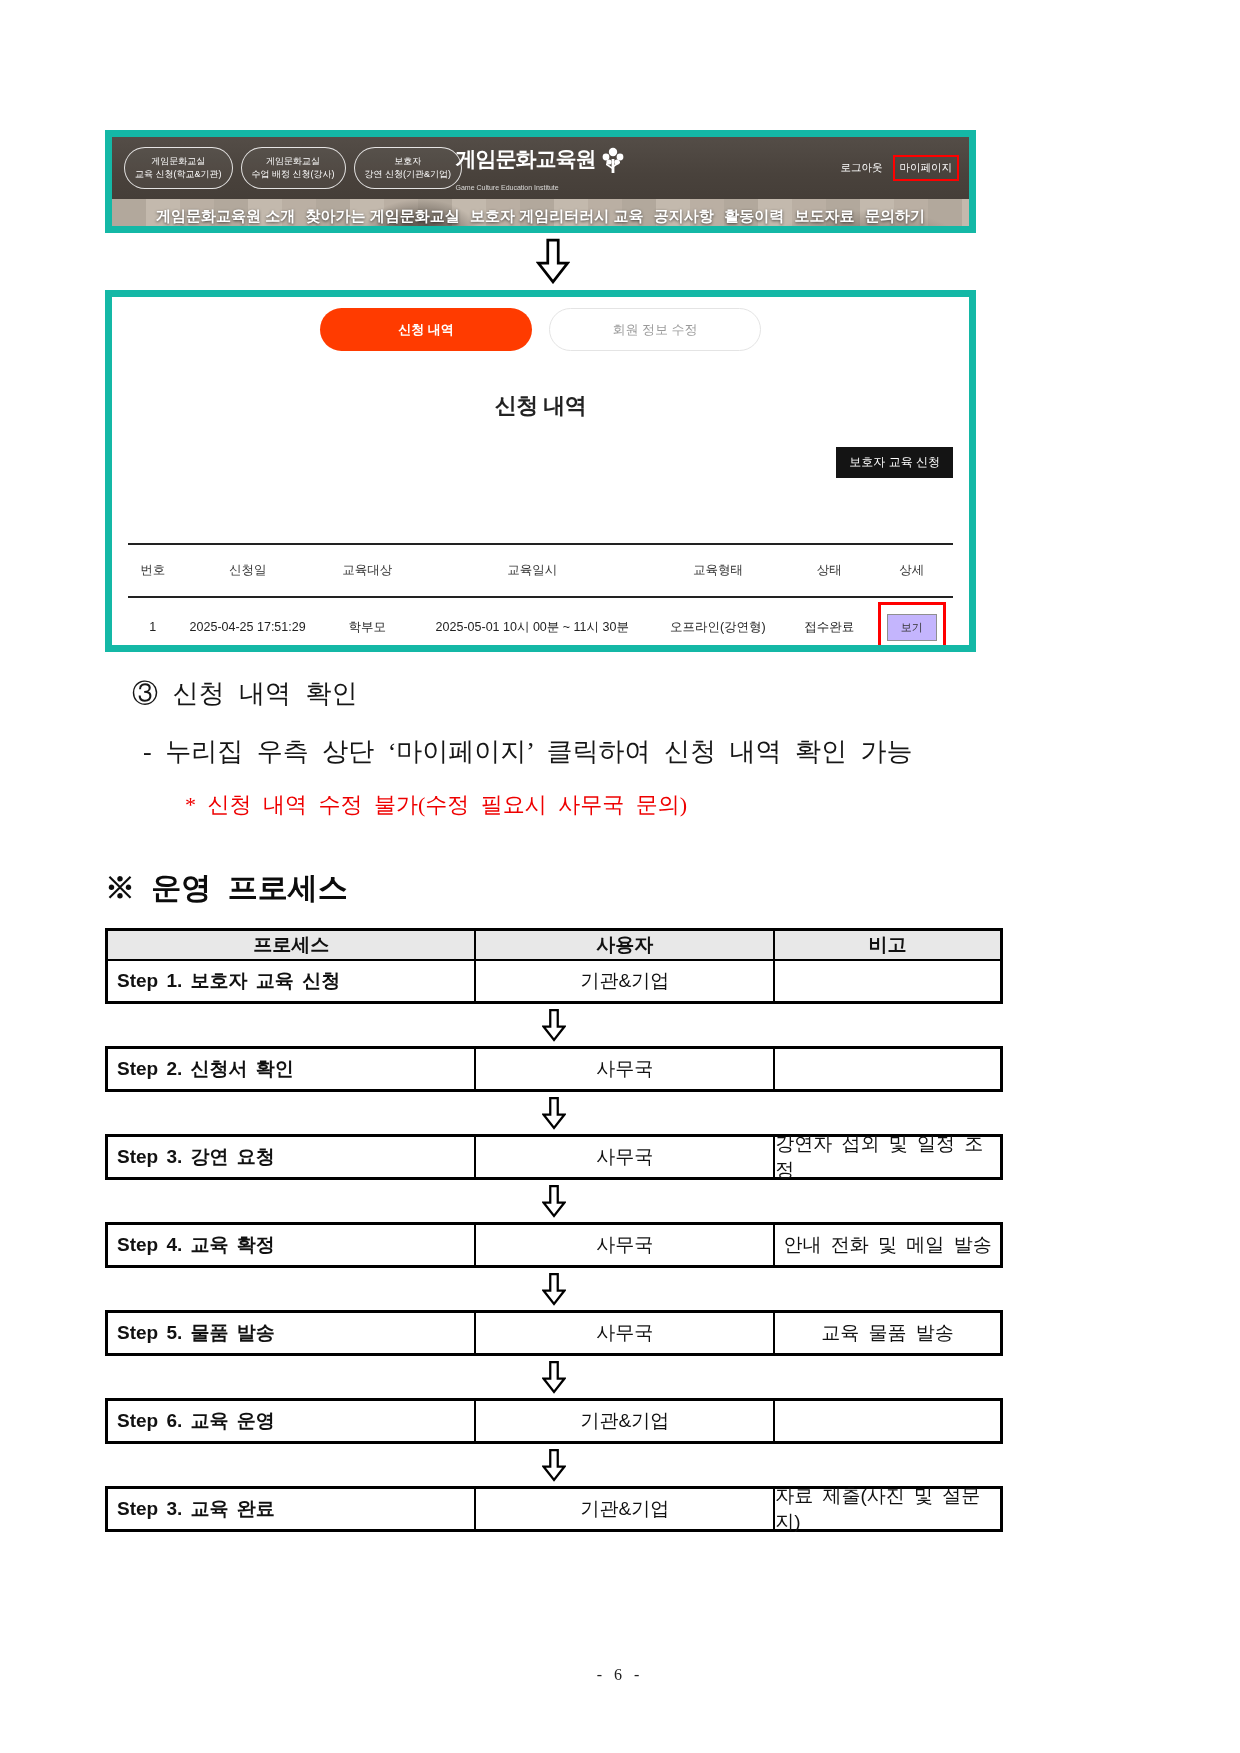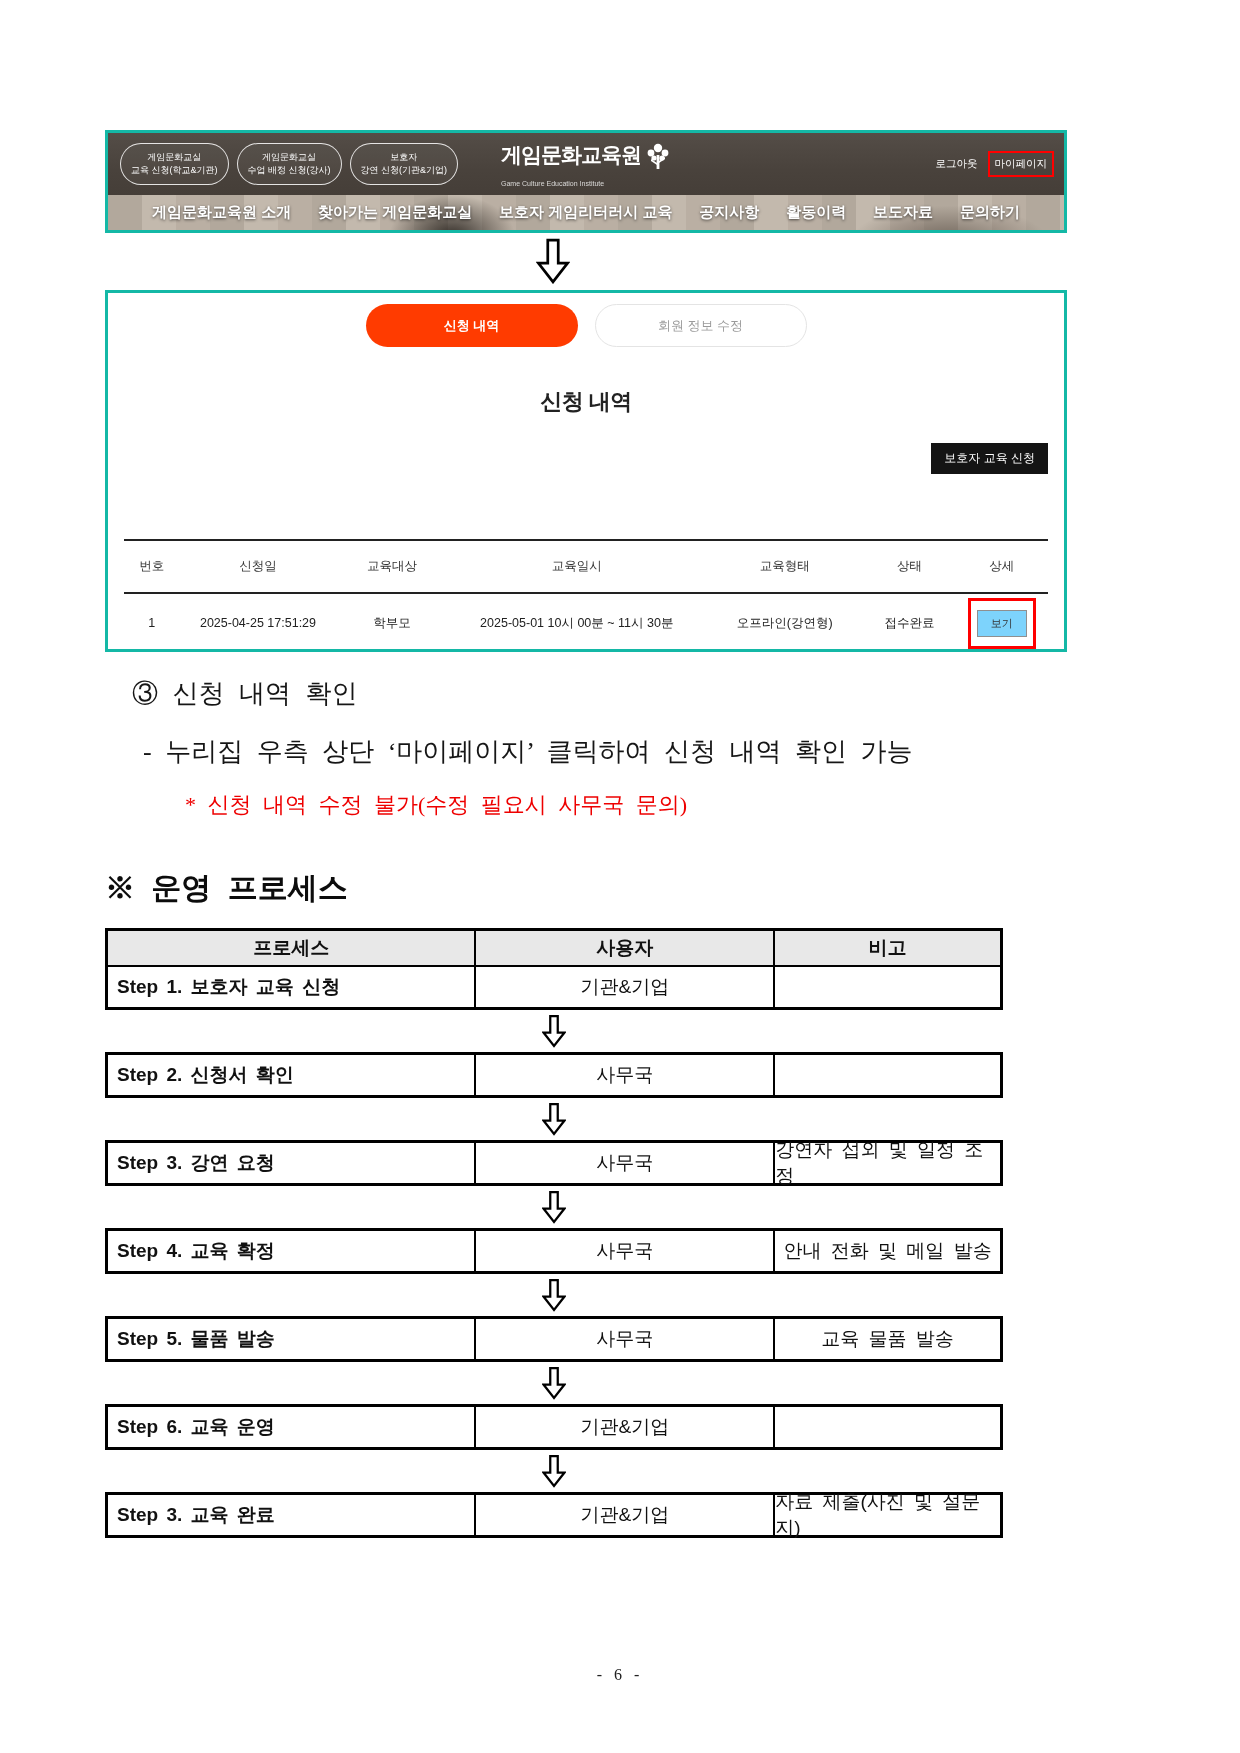--- a/index.html
+++ b/index.html
@@ -5,21 +5,21 @@
   * { margin:0; padding:0; box-sizing:border-box; }
   html,body { background:#ffffff; }
   body {
     width:1240px; height:1753px; position:relative;
     font-family:"Liberation Sans", sans-serif;
     color:#191919;
   }
   .abs { position:absolute; }
 
   
-  .shot { position:absolute; left:105px; width:962px; border:3px solid #14b8a6; background:#fff; overflow:hidden; }
+  .shot { position:absolute; left:105px; width:871px; border:7px solid #14b8a6; background:#fff; overflow:hidden; }
 
   
   .shot-header { top:130px; height:103px; }
   .site-top {
     height:62px; display:flex; align-items:center;
     background:linear-gradient(180deg,#544d47 0%,#49423c 60%,#453e38 100%);
     padding:0 12px; position:relative;
   }
   .pills { display:flex; gap:8px; }
   .pill {
@@ -63,40 +63,40 @@
     position:absolute; right:16px; top:150px; background:#141414; color:#fff; border:none;
     font-size:12px; padding:7px 13px; font-family:inherit; cursor:pointer;
   }
   .grid { position:absolute; left:16px; right:16px; top:246px; }
   .grid-header { display:flex; border-top:2px solid #222; border-bottom:2px solid #222; height:55px; align-items:center; }
   .grid-row { display:flex; height:58px; align-items:center; }
   .gcell { text-align:center; font-size:12.5px; color:#222; white-space:nowrap; overflow:visible; }
   .grid-header .gcell { color:#333; }
   .c0{width:6%;} .c1{width:17%;} .c2{width:12%;} .c3{width:28%;} .c4{width:17%;} .c5{width:10%;} .c6{width:10%;}
   .red-frame { display:inline-block; border:3px solid #ff0000; padding:9px 6px; }
-  .view-btn { background:#7dd3fc; border:1px solid #8f8f8f; font-size:11px; color:#333; padding:5px 13px; font-family:inherit; cursor:pointer; }
+  .view-btn { background:#c4b5fd; border:1px solid #8f8f8f; font-size:11px; color:#333; padding:5px 13px; font-family:inherit; cursor:pointer; }
 
   
   .doc-line { position:absolute; font-family:"Liberation Serif", serif; color:#161616; white-space:nowrap; }
   .line-item { left:132px; top:676px; font-size:26px; word-spacing:8px; }
   .line-bullet { left:143px; top:734px; font-size:26px; word-spacing:7px; }
   .line-note { left:185px; top:790px; font-size:22px; color:#ee0000; word-spacing:6px; }
 
   
   .process-section { position:absolute; left:105px; top:868px; width:898px; }
   .process-heading { font-size:30px; font-weight:bold; color:#0c0c0c; letter-spacing:0; word-spacing:8px; height:44px; margin-bottom:16px; }
   .pbox { border:3px solid #000; background:#fff; }
   .prow { display:flex; }
   .prow + .prow { border-top:2px solid #000; }
   .pcell { display:flex; align-items:center; height:40px; font-size:19px; color:#111; }
   .pc1 { width:41.3%; border-right:2px solid #000; }
   .pc2 { width:33.5%; border-right:2px solid #000; justify-content:center; }
   .pc3 { width:25.2%; justify-content:center; word-spacing:4px; }
   .phead { background:#e8e8e8; }
-  .phead .pcell { height:34px; font-weight:bold; justify-content:center; word-spacing:2px;font-family:Liberation Serif, serif; }
+  .phead .pcell { height:28px; font-weight:bold; justify-content:center; word-spacing:2px;font-family:Liberation Serif, serif; }
   .prow.pstep .pc1 { font-weight:bold; padding-left:9px; word-spacing:3px; }
 
   
   .footer { position:absolute; left:0; width:100%; top:1666px; text-align:center; font-family:"Liberation Serif", serif; font-size:16px; letter-spacing:4px; color:#222; }
 </style>
 </head>
 <body>
 
 <div class="page">
 

